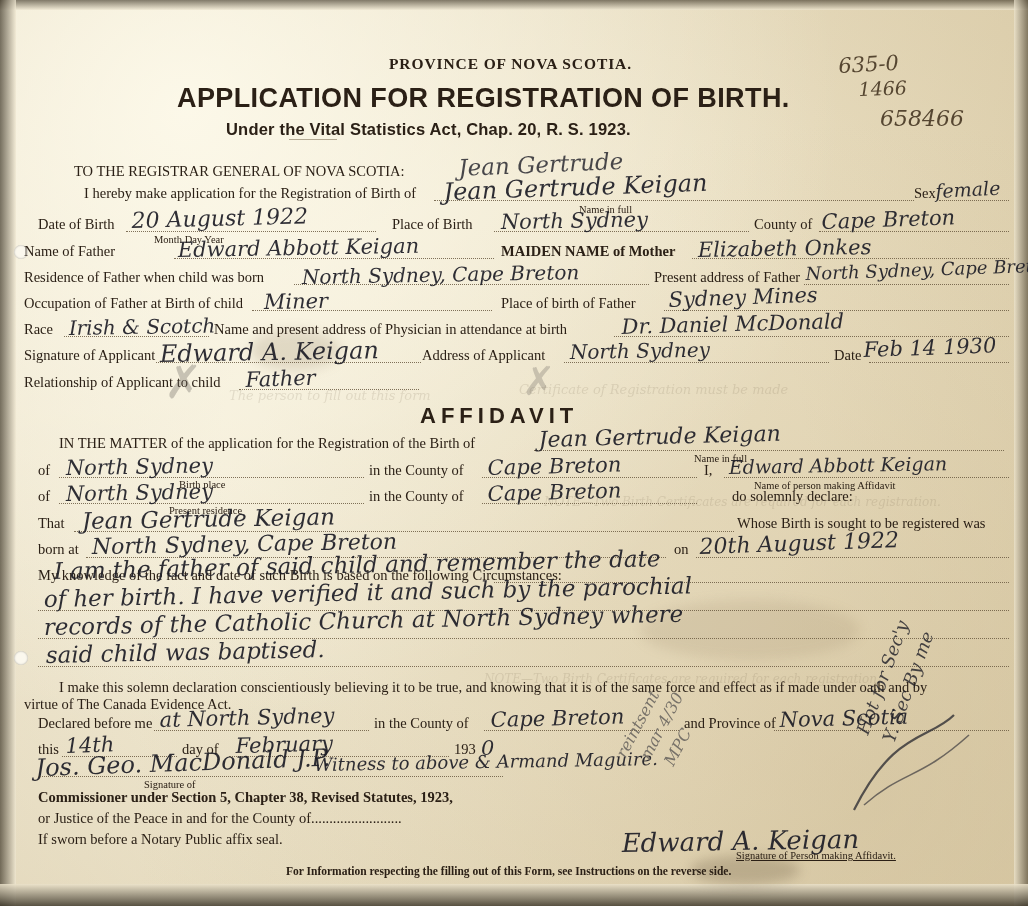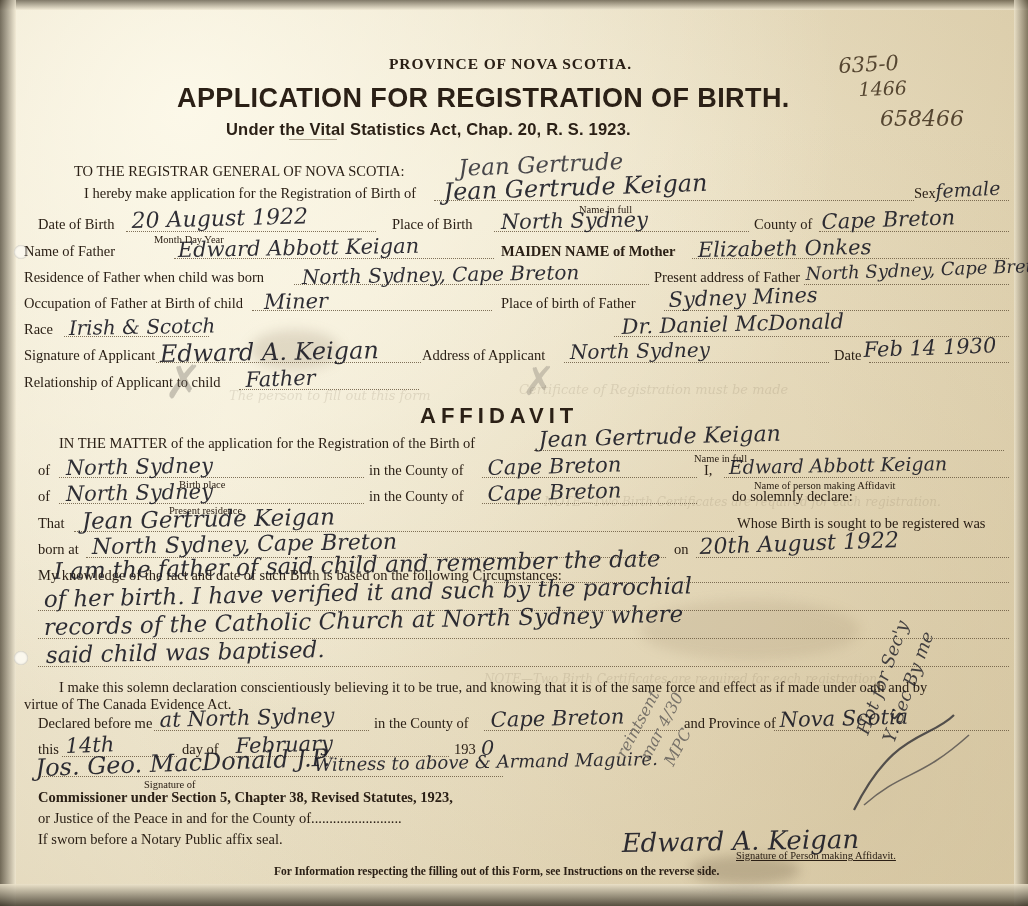--- a/index.html
+++ b/index.html
@@ -132,20 +132,21 @@
     <div class="pr lbl" style="left:10px;top:285px;">Occupation of Father at Birth of child</div>
     <div class="dots" style="left:238px;top:300px;width:240px;"></div>
     <div class="hw ink-dark" style="left:250px;top:280px;font-size:21px;transform:rotate(-1deg);">Miner</div>
     <div class="pr lbl" style="left:487px;top:285px;">Place of birth of Father</div>
     <div class="dots" style="left:650px;top:300px;width:345px;"></div>
     <div class="hw ink-dark" style="left:655px;top:278px;font-size:21px;transform:rotate(-2deg);">Sydney Mines</div>
 
     <div class="pr lbl" style="left:10px;top:311px;">Race</div>
     <div class="dots" style="left:50px;top:326px;width:145px;"></div>
     <div class="hw ink-dark" style="left:55px;top:306px;font-size:20px;transform:rotate(-1deg);">Irish &amp; Scotch</div>
+    <div class="pr lbl" style="left:200px;top:311px;">Name and present address of Physician in attendance at birth</div>
     <div class="dots" style="left:600px;top:326px;width:395px;"></div>
     <div class="hw ink-dark" style="left:608px;top:305px;font-size:21px;transform:rotate(-1.5deg);">Dr. Daniel McDonald</div>
 
     <div class="pr lbl" style="left:10px;top:337px;">Signature of Applicant</div>
     <div class="dots" style="left:142px;top:352px;width:265px;"></div>
     <div class="hw ink-dark" style="left:146px;top:330px;font-size:24px;transform:rotate(-1deg);">Edward A. Keigan</div>
     <div class="pr lbl" style="left:408px;top:337px;">Address of Applicant</div>
     <div class="dots" style="left:550px;top:352px;width:265px;"></div>
     <div class="hw ink-dark" style="left:556px;top:330px;font-size:20px;transform:rotate(-1deg);">North Sydney</div>
     <div class="pr lbl" style="left:820px;top:337px;">Date</div>
@@ -254,15 +255,15 @@
     <div class="hw ink-pencil" style="left:622px;top:744px;font-size:16px;transform:rotate(-62deg);transform-origin:left top;">mar 4/30</div>
     <div class="hw ink-pencil" style="left:646px;top:750px;font-size:16px;transform:rotate(-62deg);transform-origin:left top;">MPC</div>
 
     <div class="hw ink-dark" style="left:838px;top:720px;font-size:18px;transform:rotate(-70deg);transform-origin:left top;opacity:.8;">Hot for Sec'y</div>
     <div class="hw ink-dark" style="left:864px;top:728px;font-size:18px;transform:rotate(-70deg);transform-origin:left top;opacity:.8;">Y. Sec By me</div>
     <svg style="position:absolute;left:820px;top:700px;" width="150" height="110">
       <path d="M20 100 C 60 20, 95 30, 120 5" stroke="#25252e" stroke-width="2.2" fill="none" opacity=".75"></path>
       <path d="M30 95 C 70 60, 85 70, 135 25" stroke="#25252e" stroke-width="1.6" fill="none" opacity=".6"></path>
     </svg>
 
-    <div class="pr foot" style="left:260px;top:855px;text-align:center;">For Information respecting the filling out of this Form, see Instructions on the reverse side.</div>
+    <div class="pr foot" style="left:272px;top:855px;text-align:center;">For Information respecting the filling out of this Form, see Instructions on the reverse side.</div>
   </div>
 </div>
 
 </body></html>

